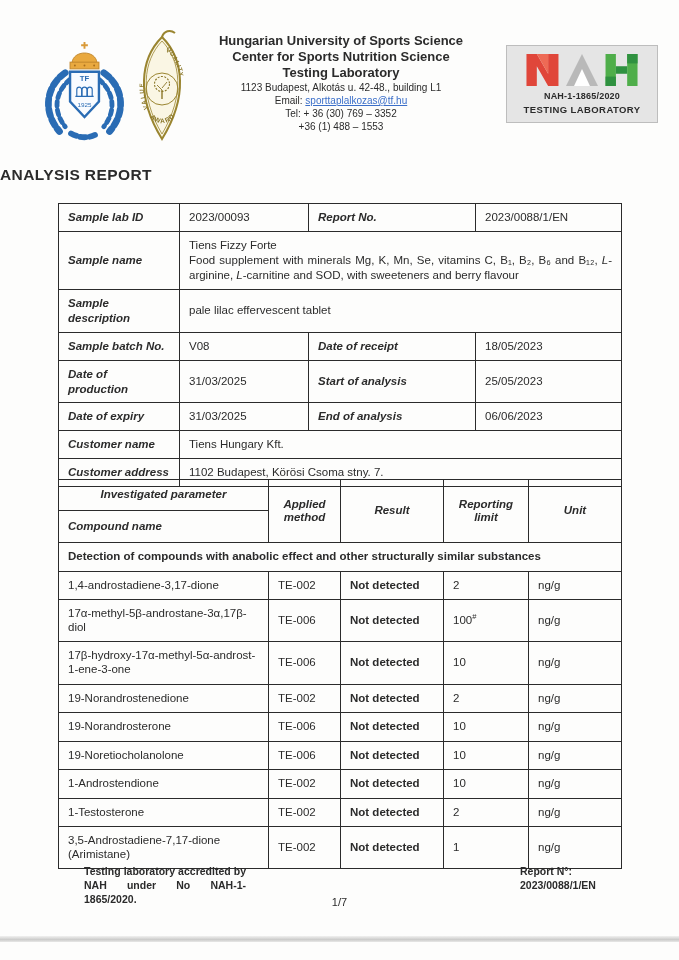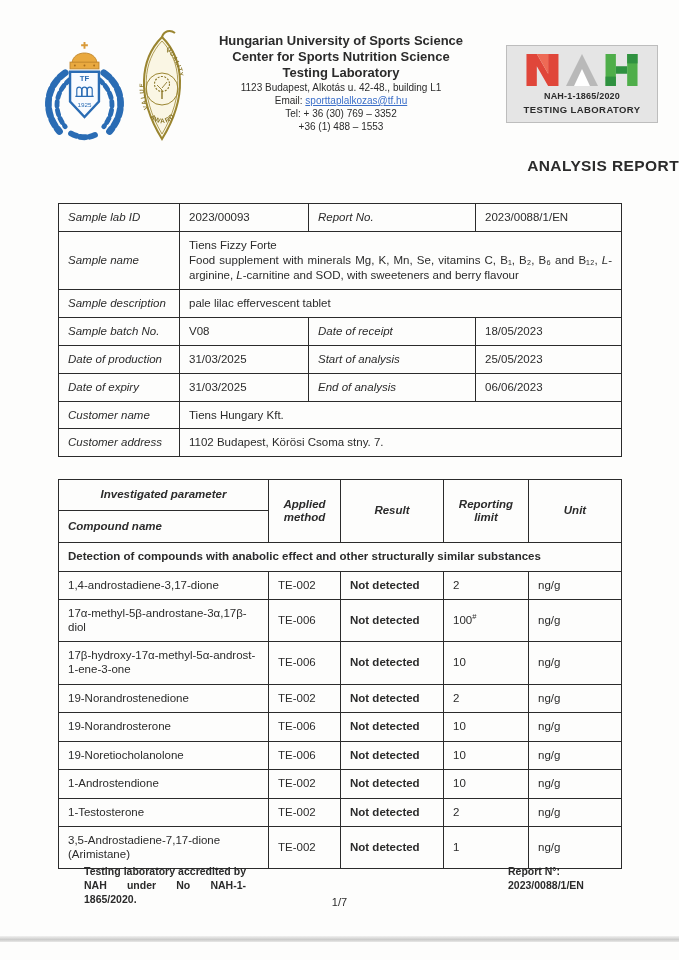--- a/index.html
+++ b/index.html
@@ -19,47 +19,47 @@
   .nah-box {
     position:absolute; left:506px; top:45px; width:142px;
     border:1.5px solid #bdbdbd; background:#e5e5e5; text-align:center; padding:8px 4px 7px;
   }
   .nah-letters { display:block; margin:0 auto 5px; }
   .nah-no { font-size:9px; font-weight:bold; letter-spacing:.2px; }
   .nah-label { font-size:9.5px; font-weight:bold; letter-spacing:.4px; margin-top:3px; }
 
   
   .report-title {
-    position:absolute; left:0; right:0; top:157px; text-align:right;
+    position:absolute; left:0; right:0; top:166px; text-align:left;
     font-size:15.5px; font-weight:bold; letter-spacing:.4px;
   }
 
   
   table { border-collapse:collapse; table-layout:fixed; }
   td { border:1.6px solid #2b2b2b; font-size:11.5px; padding:6px 9px; line-height:1.3;
        vertical-align:middle; overflow:hidden; }
-  .lbl { font-weight:normal; font-style:italic; }
+  .lbl { font-weight:bold; font-style:italic; }
   .ctr { text-align:left; }
   .just { text-align:justify; }
   .bold { font-weight:bold; }
 
   .t1 { position:absolute; left:58px; top:203px; width:563px; }
   .t2 { position:absolute; left:58px; top:479px; width:563px; }
   .t2 td { padding:7px 9px; line-height:1.18; }
   .t2 .hd { font-weight:bold; font-style:italic; text-align:center; }
   .split-cell { padding:0 !important; }
   .split-top { padding:8px 6px; text-align:center; font-weight:bold; font-style:italic;
                border-bottom:1.6px solid #2b2b2b; }
   .split-bottom { padding:9px 9px; text-align:left; font-weight:bold; font-style:italic; }
   .note-sup { font-size:7.5px; vertical-align:super; line-height:0; }
 
   
   .foot-left { position:absolute; left:84px; top:864px; width:162px;
                font-size:10.5px; font-weight:bold; line-height:1.35; text-align:justify; }
-  .foot-right { position:absolute; left:508px; top:864px; width:140px;
+  .foot-right { position:absolute; left:520px; top:864px; width:140px;
                 font-size:10.5px; font-weight:bold; line-height:1.35; }
   .page-num { position:absolute; left:0; right:0; top:896px; text-align:center; font-size:11px; }
 
   .scan-edge { position:absolute; left:0; right:0; top:936px; height:6px;
                background:linear-gradient(to bottom,#f1f1f0,#cccccb 60%,#e8e8e7); }
 </style>
 </head>
 <body>
 
 <div class="page">

